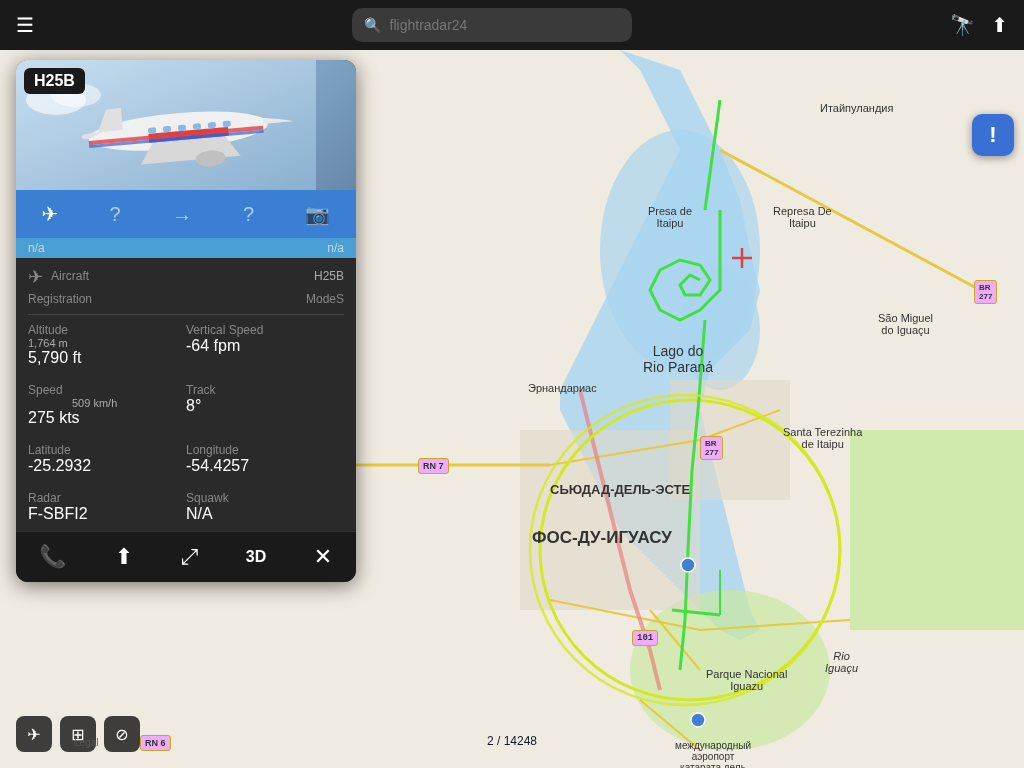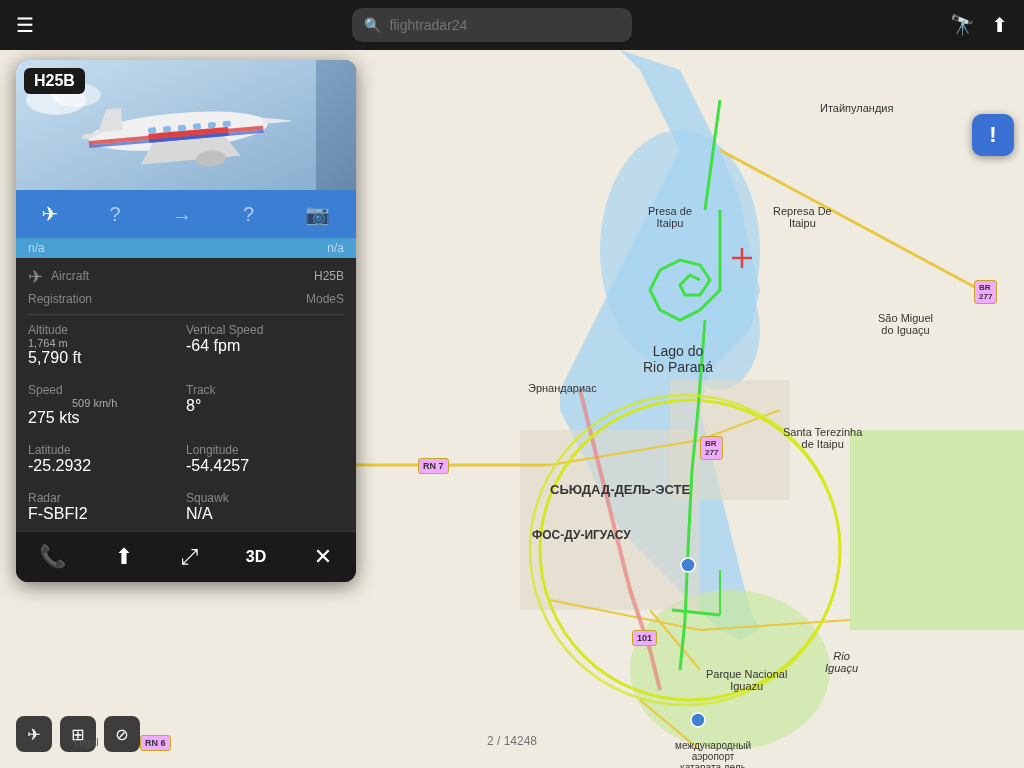--- a/index.html
+++ b/index.html
@@ -115,21 +115,21 @@
 
     
     .legal-text {
       position: absolute; bottom: 20px; left: 74px;
       color: #555; font-size: 10px; z-index: 50;
     }
 
     
     .map-counter {
       position: absolute; bottom: 20px; left: 50%; transform: translateX(-50%);
-      color: #737373; font-size: 12px; z-index: 50;
+      color: #0f172a; font-size: 12px; z-index: 50;
     }
 
     
     .alert-btn {
       position: absolute; top: 64px; right: 10px;
       width: 42px; height: 42px; background: #3a6fd4;
       border-radius: 10px; display: flex; align-items: center;
       justify-content: center; cursor: pointer; z-index: 50;
       box-shadow: 0 2px 8px rgba(0,0,0,0.4);
     }
@@ -222,30 +222,30 @@
   </svg>
 
   <div class="map-label" style="top:52px; left:820px;">Итайпуландия</div>
   <div class="map-label" style="top:155px; left:773px; text-align:center;">Represa De<br>Itaipu</div>
   <div class="map-label" style="top:155px; left:648px; text-align:center;">Presa de<br>Itaipu</div>
   <div class="map-label" style="top:262px; left:878px; text-align:center;">São Miguel<br>do Iguaçu</div>
   <div class="map-label" style="top:293px; left:643px; text-align:center; font-size:14px;">Lago do<br>Rio Paraná</div>
   <div class="map-label" style="top:332px; left:528px;">Эрнандариас</div>
   <div class="map-label" style="top:376px; left:756px; text-align:center;margin-left:27px;">Santa Terezinha<br>de Itaipu</div>
   <div class="map-label" style="top:432px; left:550px; font-weight:600; font-size:13px;">СЬЮДАД-ДЕЛЬ-ЭСТЕ</div>
-  <div class="map-label" style="top:478px; left:532px; font-weight:600; font-size:12px;">ФОС-ДУ-ИГУАСУ</div>
+  <div class="map-label" style="top:478px; left:532px; font-weight:600; font-size:17px;">ФОС-ДУ-ИГУАСУ</div>
   <div class="map-label" style="top:600px; left:825px; text-align:center; font-style:italic;">Rio<br>Iguaçu</div>
   <div class="map-label" style="top:618px; left:706px; text-align:center;">Parque Nacional<br>Iguazu</div>
   <div class="map-label" style="top:690px; left:675px; text-align:center; font-size:10px;">международный<br>аэропорт<br>катарата дель<br>игуацу (IGR)</div>
 
   <div class="road-marker" style="top:408px; left:418px;">RN 7</div>
   <div class="road-marker" style="top:685px; left:140px;">RN 6</div>
   <div class="road-marker" style="top:230px; left:974px; font-size:8px;">BR<br>277</div>
   <div class="road-marker" style="top:386px; left:700px; font-size:8px;">BR<br>277</div>
-  <div class="road-marker" style="top:580px; left:632px;">101</div>
+  <div class="road-marker" style="top:580px; left:632px;font-family:Liberation Mono, monospace;">101</div>
 
   <div class="alert-btn">
     <span style="color:white; font-size:22px; font-weight:bold;">!</span>
   </div>
 
   <div class="bottom-left-icons">
     <div class="map-ctrl-btn">
       <span>✈</span>
     </div>
     <div class="map-ctrl-btn">

